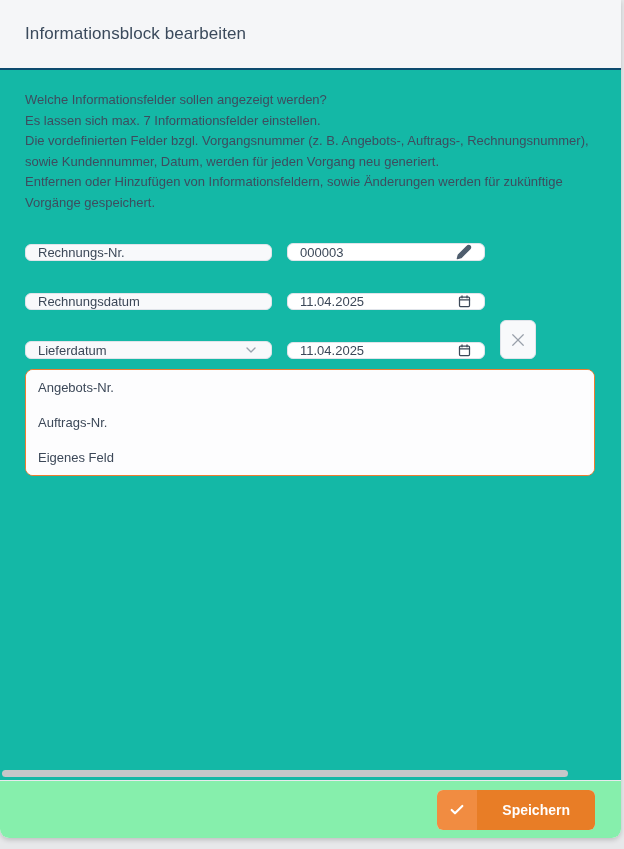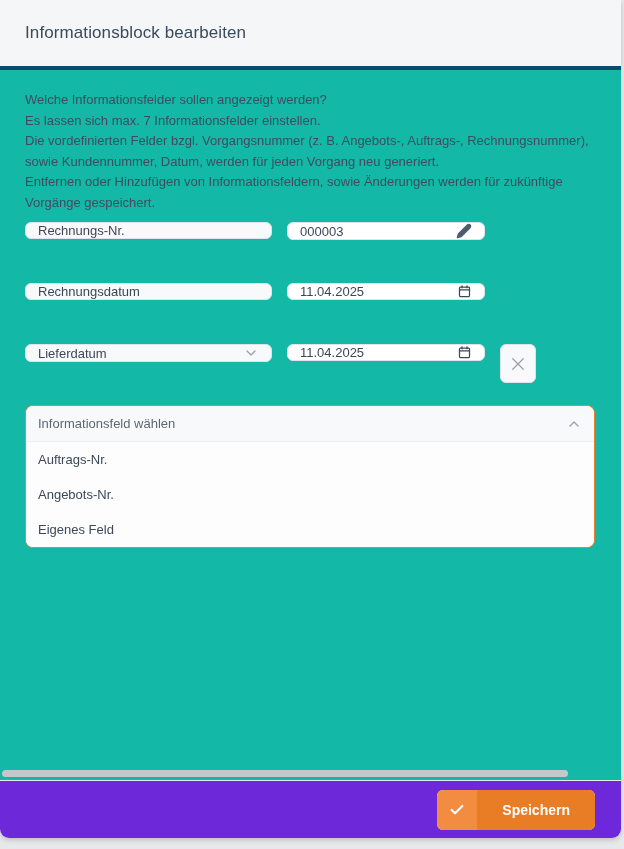--- a/index.html
+++ b/index.html
@@ -15,42 +15,42 @@
     width: 621px; height: 838px;
     background: #ffffff;
     border-radius: 0 0 9px 9px;
     box-shadow: 0 2px 5px rgba(0,0,0,0.18);
     display: flex; flex-direction: column;
     overflow: hidden;
   }
   .modal-header {
     height: 70px; flex: 0 0 70px;
     background: #f5f6f8;
-    border-bottom: 4px solid #0c4a6e;
+    border-bottom: 2px solid #0c4a6e;
     display: flex; align-items: center;
     padding-left: 25px;
   }
   .modal-title {
     font-size: 17px; font-weight: 500; color: #3b4a5c;
     letter-spacing: 0.1px;
   }
   .modal-body {
     flex: 1 1 auto; position: relative;
     padding: 20px 25px 0 25px;
     background: #14b8a6;
     overflow: hidden;
   }
   .description {
     font-size: 13px; line-height: 20.5px; color: #3d4d5f;
     white-space: pre-line;
     margin-bottom: 9px;
   }
   .field-row {
-    display: flex; align-items: flex-start;
-    margin-bottom: 22px; height: 39px;
+    display: flex; align-items: flex-end;
+    margin-bottom: 10px; height: 39px;
   }
   .field {
     border: 1px solid #e0e4ea; border-radius: 6px;
     display: flex; align-items: center;
     font-size: 13px; color: #3c4858;
     padding: 0 12px; position: relative;
   }
   .field-label {
     width: 247px; background: #f8f9fb;
     justify-content: space-between;
@@ -88,21 +88,21 @@
   }
   .dropdown-option.highlighted { background: #eef1f6; }
   .hscrollbar {
     position: absolute; left: 2px; bottom: 3px;
     width: 566px; height: 7px;
     background: #c6c7c9; border-radius: 4px;
     cursor: pointer;
   }
   .modal-footer {
     flex: 0 0 58px; height: 58px;
-    background: #6d28d9;
+    background: #86efac;
     border-top: 1px solid #e7eaee;
     display: flex; align-items: center; justify-content: flex-end;
     padding-right: 26px;
   }
   .save-button {
     display: flex; align-items: stretch;
     height: 40px; border-radius: 6px; overflow: hidden;
     cursor: pointer; border: none;
   }
   .save-button .check-seg {
@@ -192,30 +192,22 @@
         <span class="icon">
           <svg width="18" height="18" viewBox="0 0 24 24" fill="none" stroke="#98a0aa" stroke-width="1.6" stroke-linecap="round">
             <line x1="5" y1="5" x2="19" y2="19"></line>
               <line x1="19" y1="5" x2="5" y2="19"></line>
           </svg>
         </span>
       </div>
     </div>
 
     <div class="dropdown">
-      <div class="dropdown-header">
-        <span>Informationsfeld wählen</span>
-        <span class="icon">
-          <svg width="16" height="16" viewBox="0 0 24 24" fill="none" stroke="#9aa3ae" stroke-width="2" stroke-linecap="round" stroke-linejoin="round">
-            <polyline points="6 15 12 9 18 15"></polyline>
-          </svg>
-        </span>
-      </div>
+      <div class="dropdown-option">Angebots-Nr.</div>
       <div class="dropdown-option">Auftrags-Nr.</div>
-      <div class="dropdown-option">Angebots-Nr.</div>
       <div class="dropdown-option">Eigenes Feld</div>
     </div>
 
     <div class="hscrollbar"></div>
   </div>
 
   <div class="modal-footer">
     <button class="save-button">
       <span class="check-seg">
         <span class="icon">

